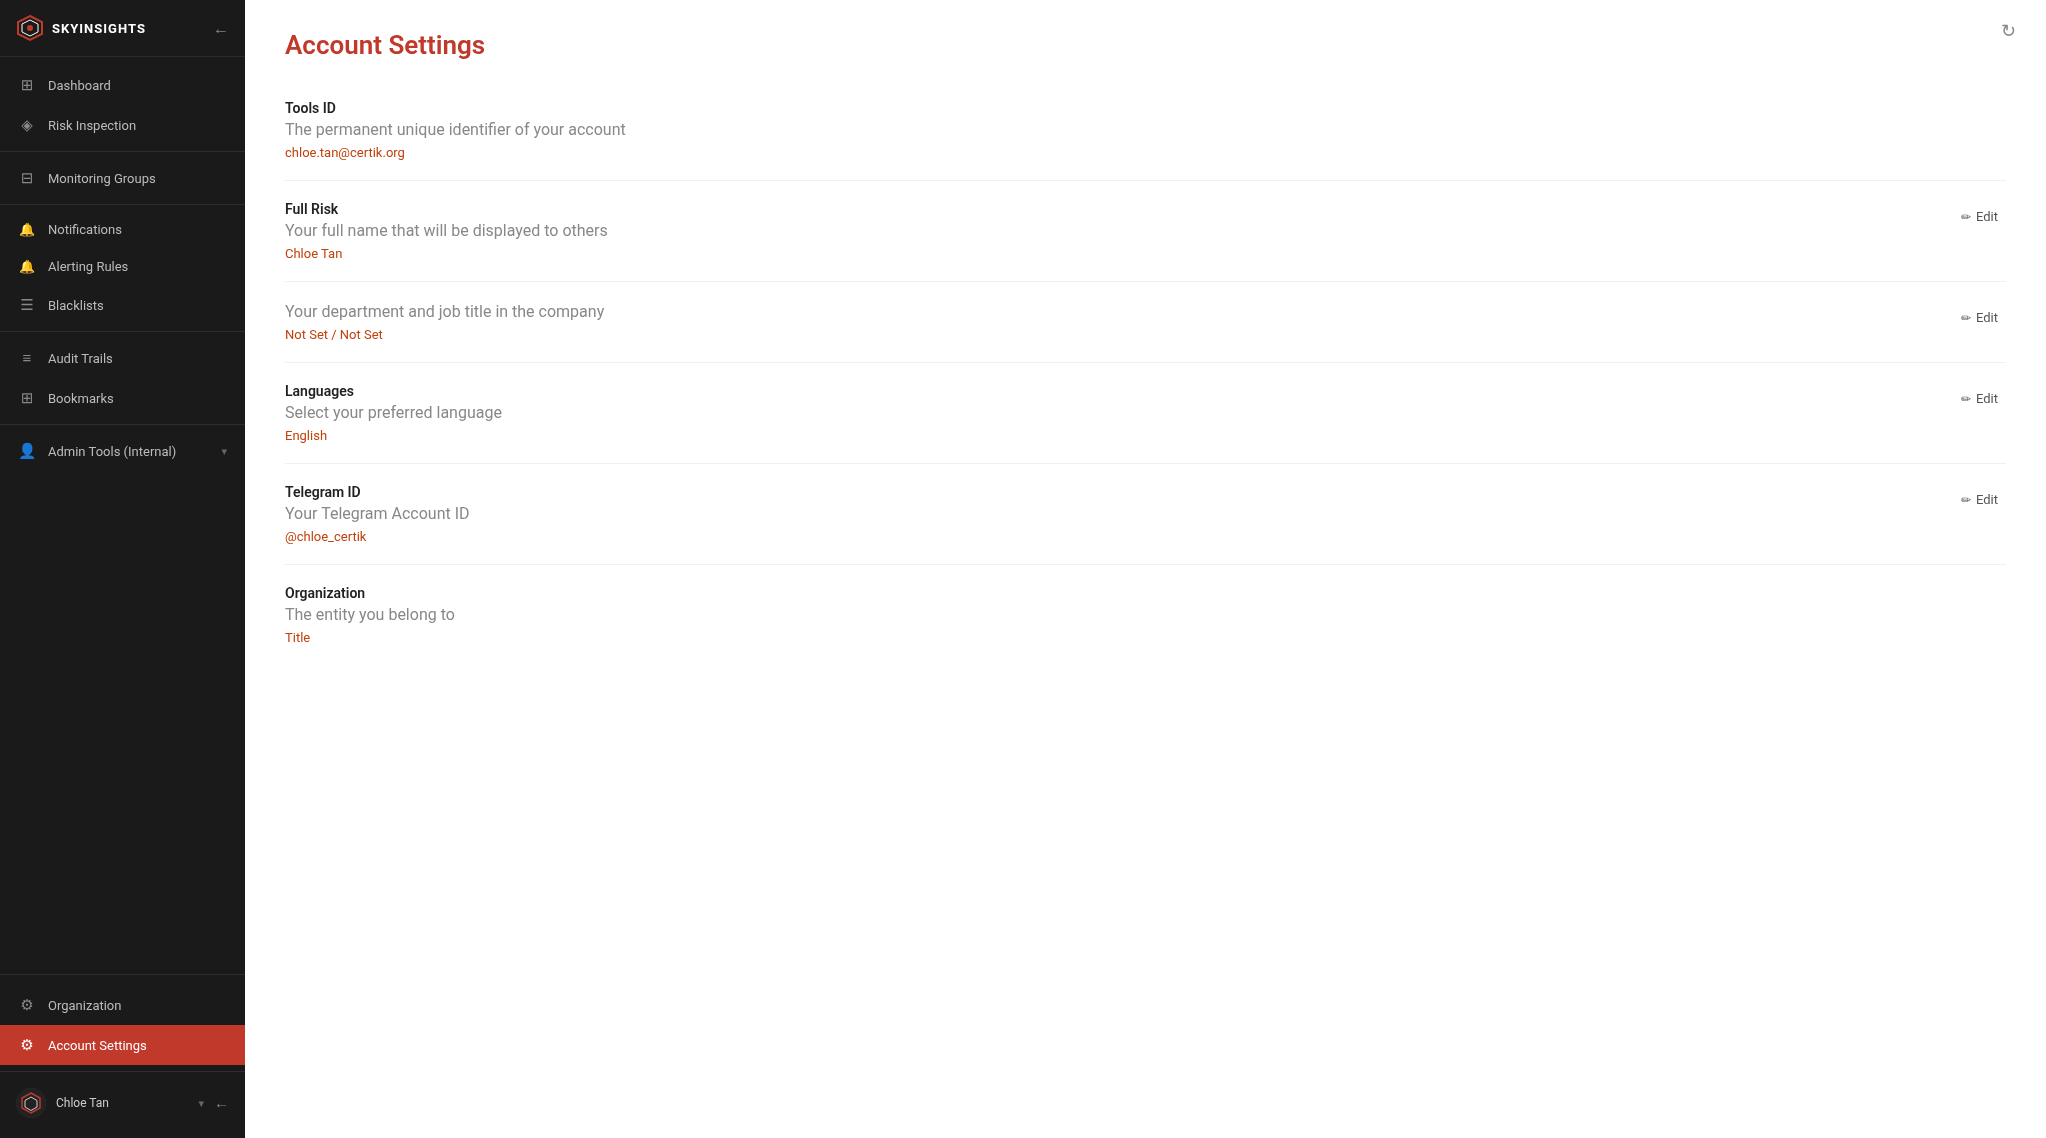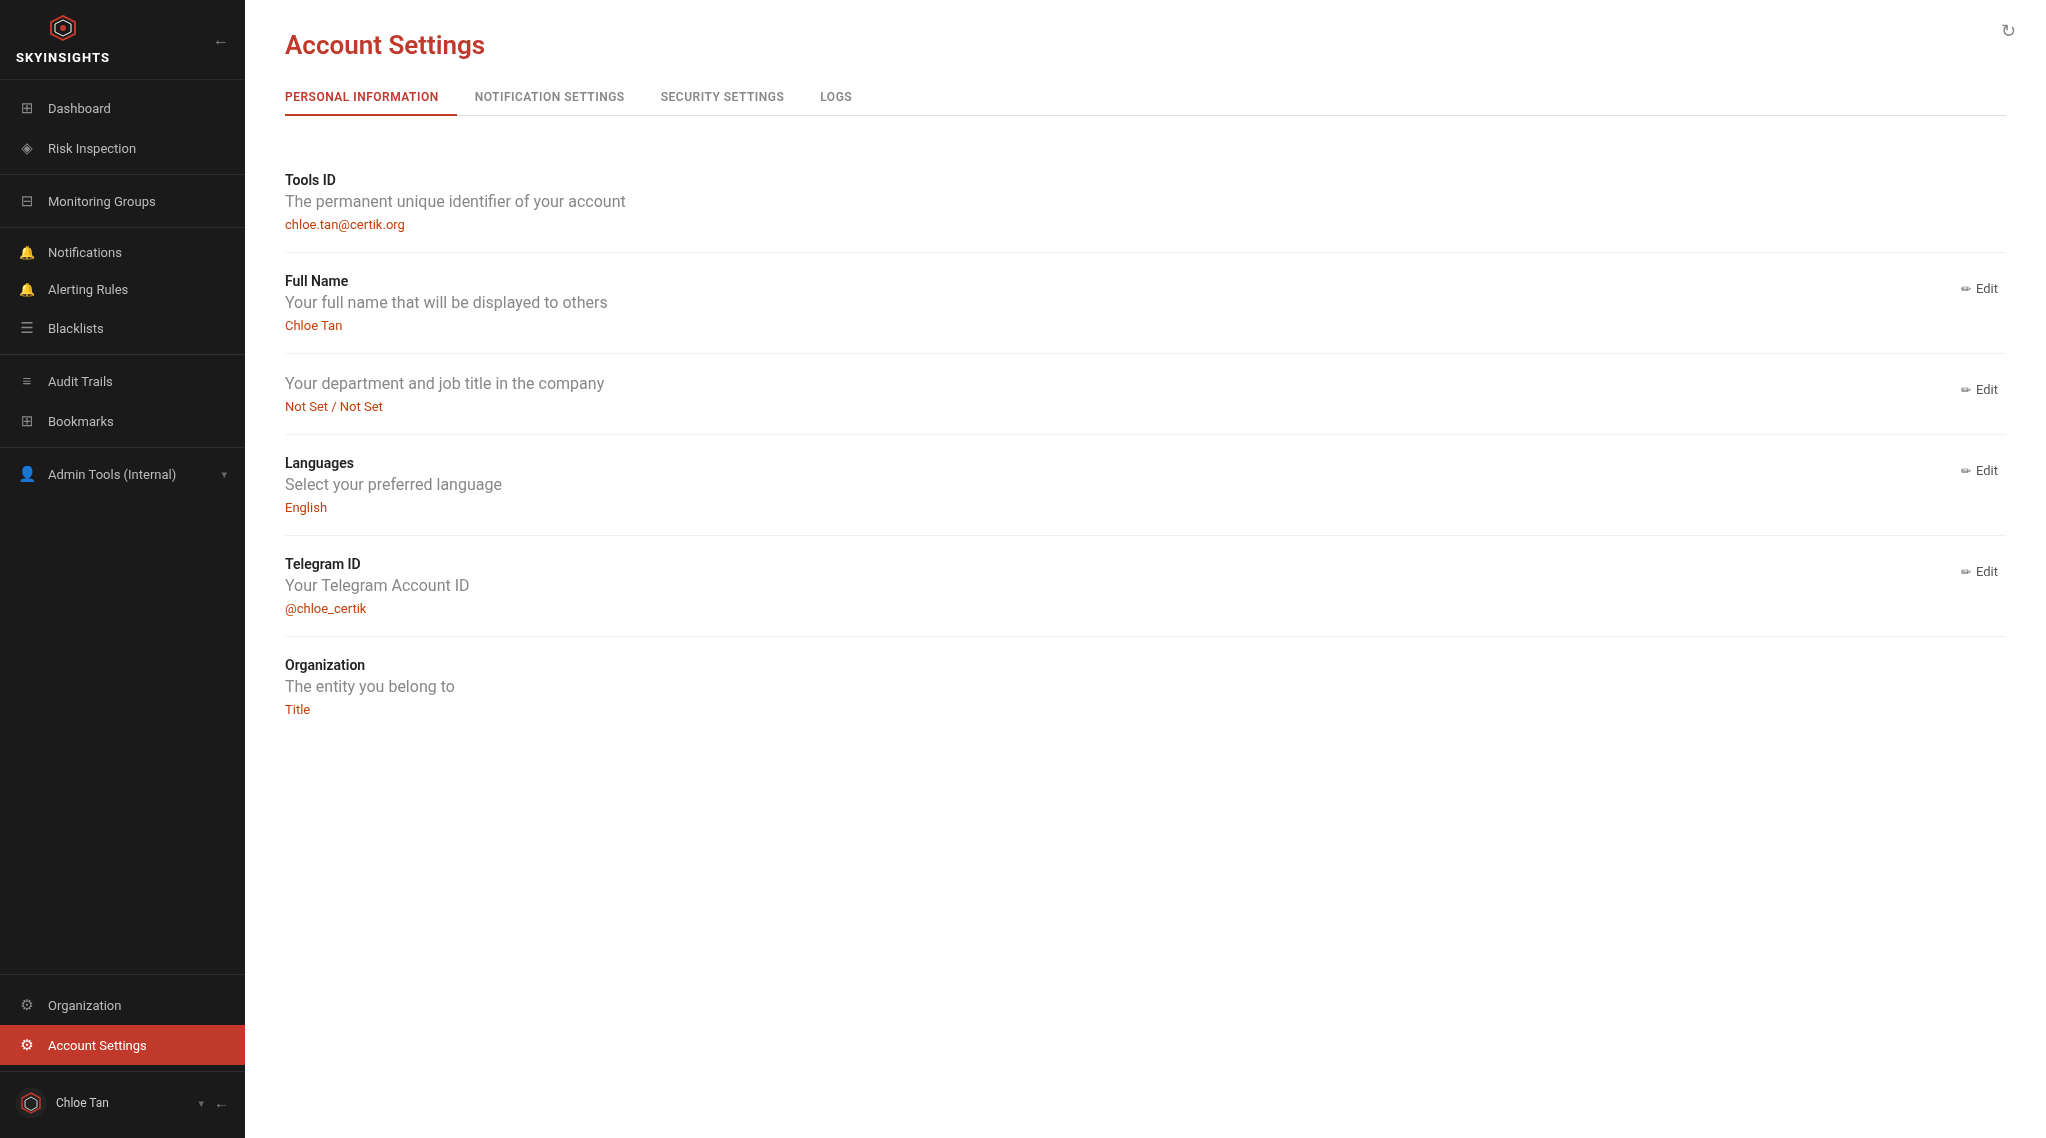--- a/index.html
+++ b/index.html
@@ -23,21 +23,20 @@
       border-bottom: 1px solid #2a2a2a;
     }
     .sidebar-logo {
       display: flex;
       align-items: center;
       gap: 8px;
       font-size: 13px;
       font-weight: 700;
       color: #fff;
       letter-spacing: 1px;
-      flex-direction: column;
     }
     .logo-icon {
       width: 28px;
       height: 28px;
     }
     .back-arrow {
       color: #888;
       cursor: pointer;
       font-size: 16px;
     }
@@ -320,41 +319,35 @@
       <span class="arrow-left">←</span>
     </div>
   </div>
 </div>
 
 <div class="main-content">
   <span class="top-right-icon">↻</span>
 
   <div class="page-title">Account Settings</div>
 
-  <div class="tabs">
-    <div class="tab active">PERSONAL INFORMATION</div>
-    <div class="tab">NOTIFICATION SETTINGS</div>
-    <div class="tab">SECURITY SETTINGS</div>
-    <div class="tab">LOGS</div>
-  </div>
 
   <div class="content-layout">
     <div class="fields-section">
 
       <div class="field-row">
         <div class="field-info">
           <div class="field-label">Tools ID</div>
           <div class="field-desc">The permanent unique identifier of your account</div>
           <div class="field-value">chloe.tan@certik.org</div>
         </div>
       </div>
 
       <div class="field-row">
         <div class="field-info">
-          <div class="field-label">Full Name</div>
+          <div class="field-label">Full Risk</div>
           <div class="field-desc">Your full name that will be displayed to others</div>
           <div class="field-value">Chloe Tan</div>
         </div>
         <div class="edit-btn">
           <span class="edit-icon">✏</span>
           <span>Edit</span>
         </div>
       </div>
 
       <div class="field-row">

